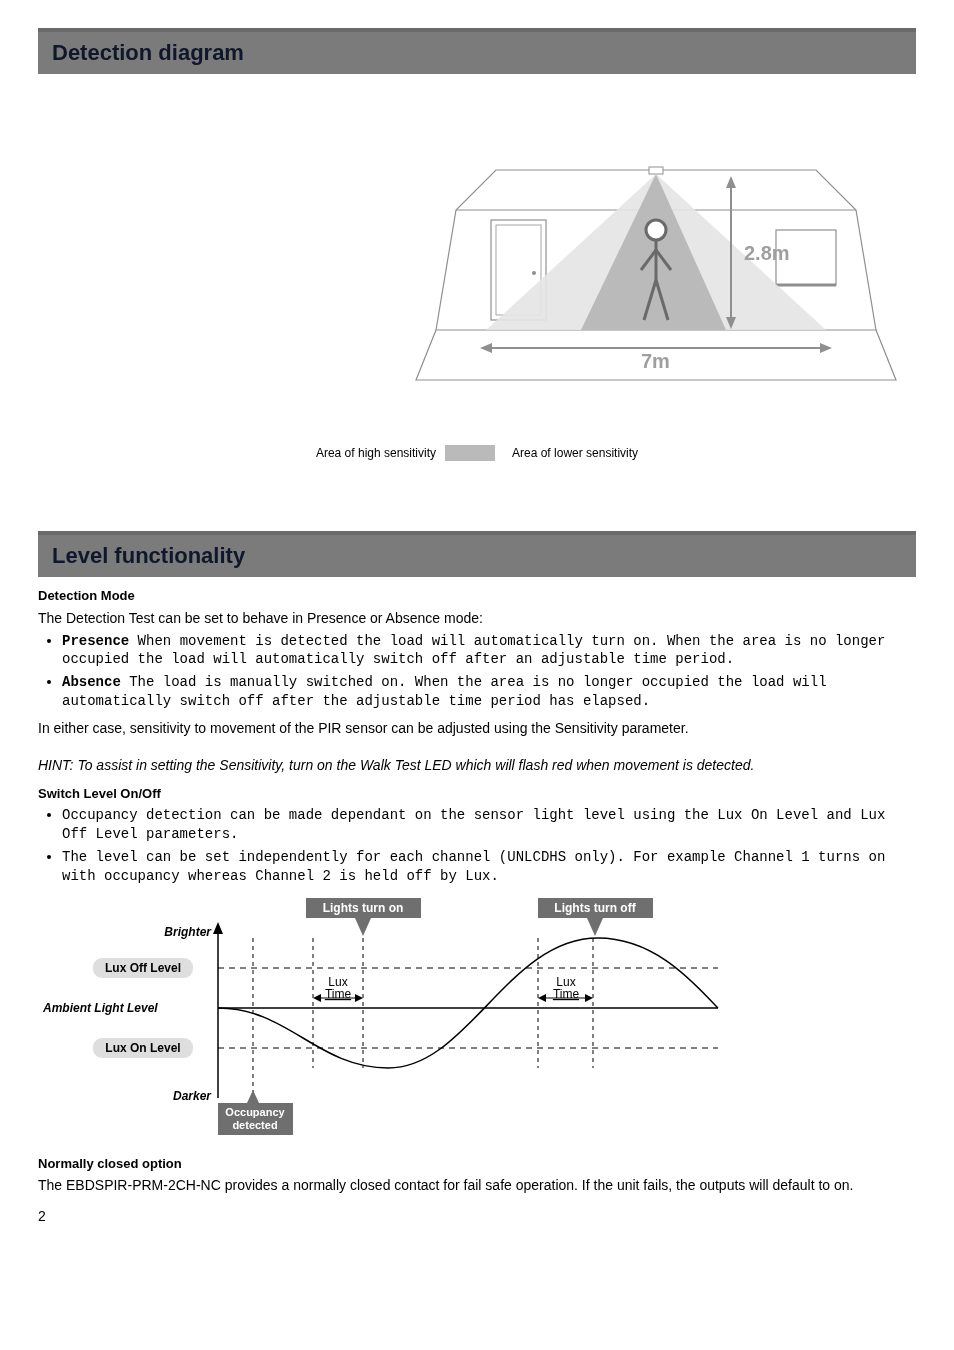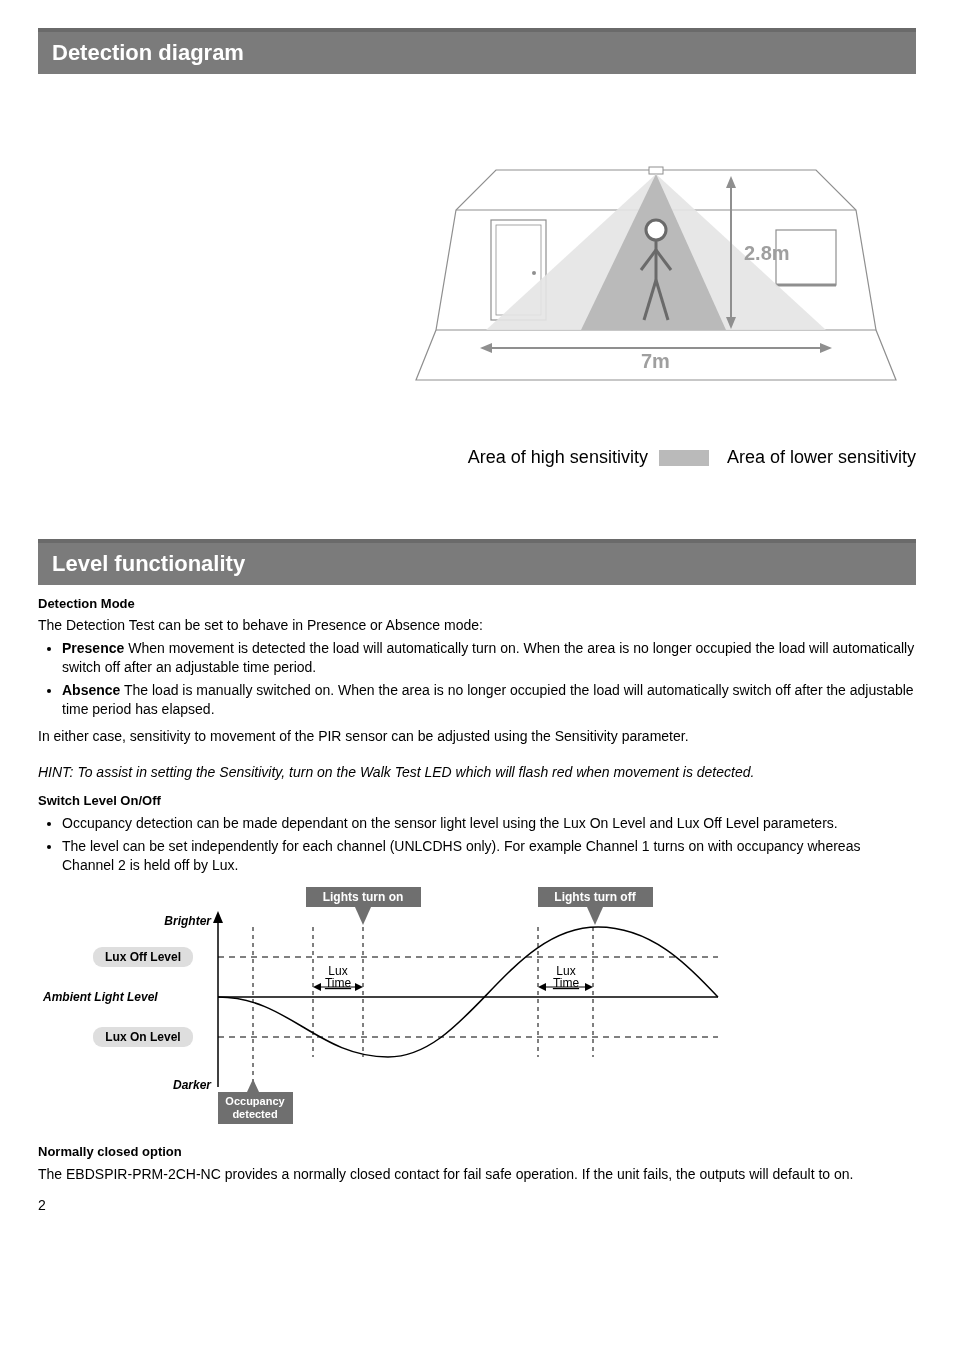--- a/index.html
+++ b/index.html
@@ -7,56 +7,56 @@
     margin: 0;
     padding: 28px 38px;
     width: 954px;
     box-sizing: border-box;
     color: #000;
     font-size: 14px;
     line-height: 1.35;
   }
   .section-header {
     background: #7b7b7b;
-    color: #ffffff;
+    color: #0f172a;
     font-weight: bold;
     font-size: 22px;
     padding: 6px 14px;
     border-top: 4px solid #6a6a6a;
     margin-bottom: 8px;
   }
   .diagram-wrapper {
     text-align: right;
     padding: 28px 0 10px 0;
   }
   .diagram-svg {
     width: 520px;
     height: auto;
   }
   .legend {
-    text-align: right;
-    font-size: 18px;
+    text-align: center;
+    font-size: 12px;
     padding: 10px 0 30px 0;
   }
   .legend-swatch {
     display: inline-block;
     width: 50px;
     height: 16px;
     vertical-align: middle;
     margin: 0 14px 0 6px;
   }
   .swatch-high { background: #bababa; }
   .spacer-40 { height: 40px; }
   .h3 {
     font-weight: bold;
     font-size: 13px;
     margin: 10px 0 4px 0;
   }
   p { margin: 4px 0; }
-  ul { margin: 4px 0 8px 0; padding-left: 24px; }
+  ul { margin: 4px 0 8px 0; padding-left: 24px; font-family: Liberation Mono, monospace; }
   li { margin: 4px 0; }
   .hint { font-style: italic; margin-top: 18px; }
   .chart-wrapper {
     padding: 4px 0 2px 0;
   }
   .chart-svg { width: 700px; height: auto; }
   .page-num {
     font-size: 14px;
     margin-top: 12px;
   }

